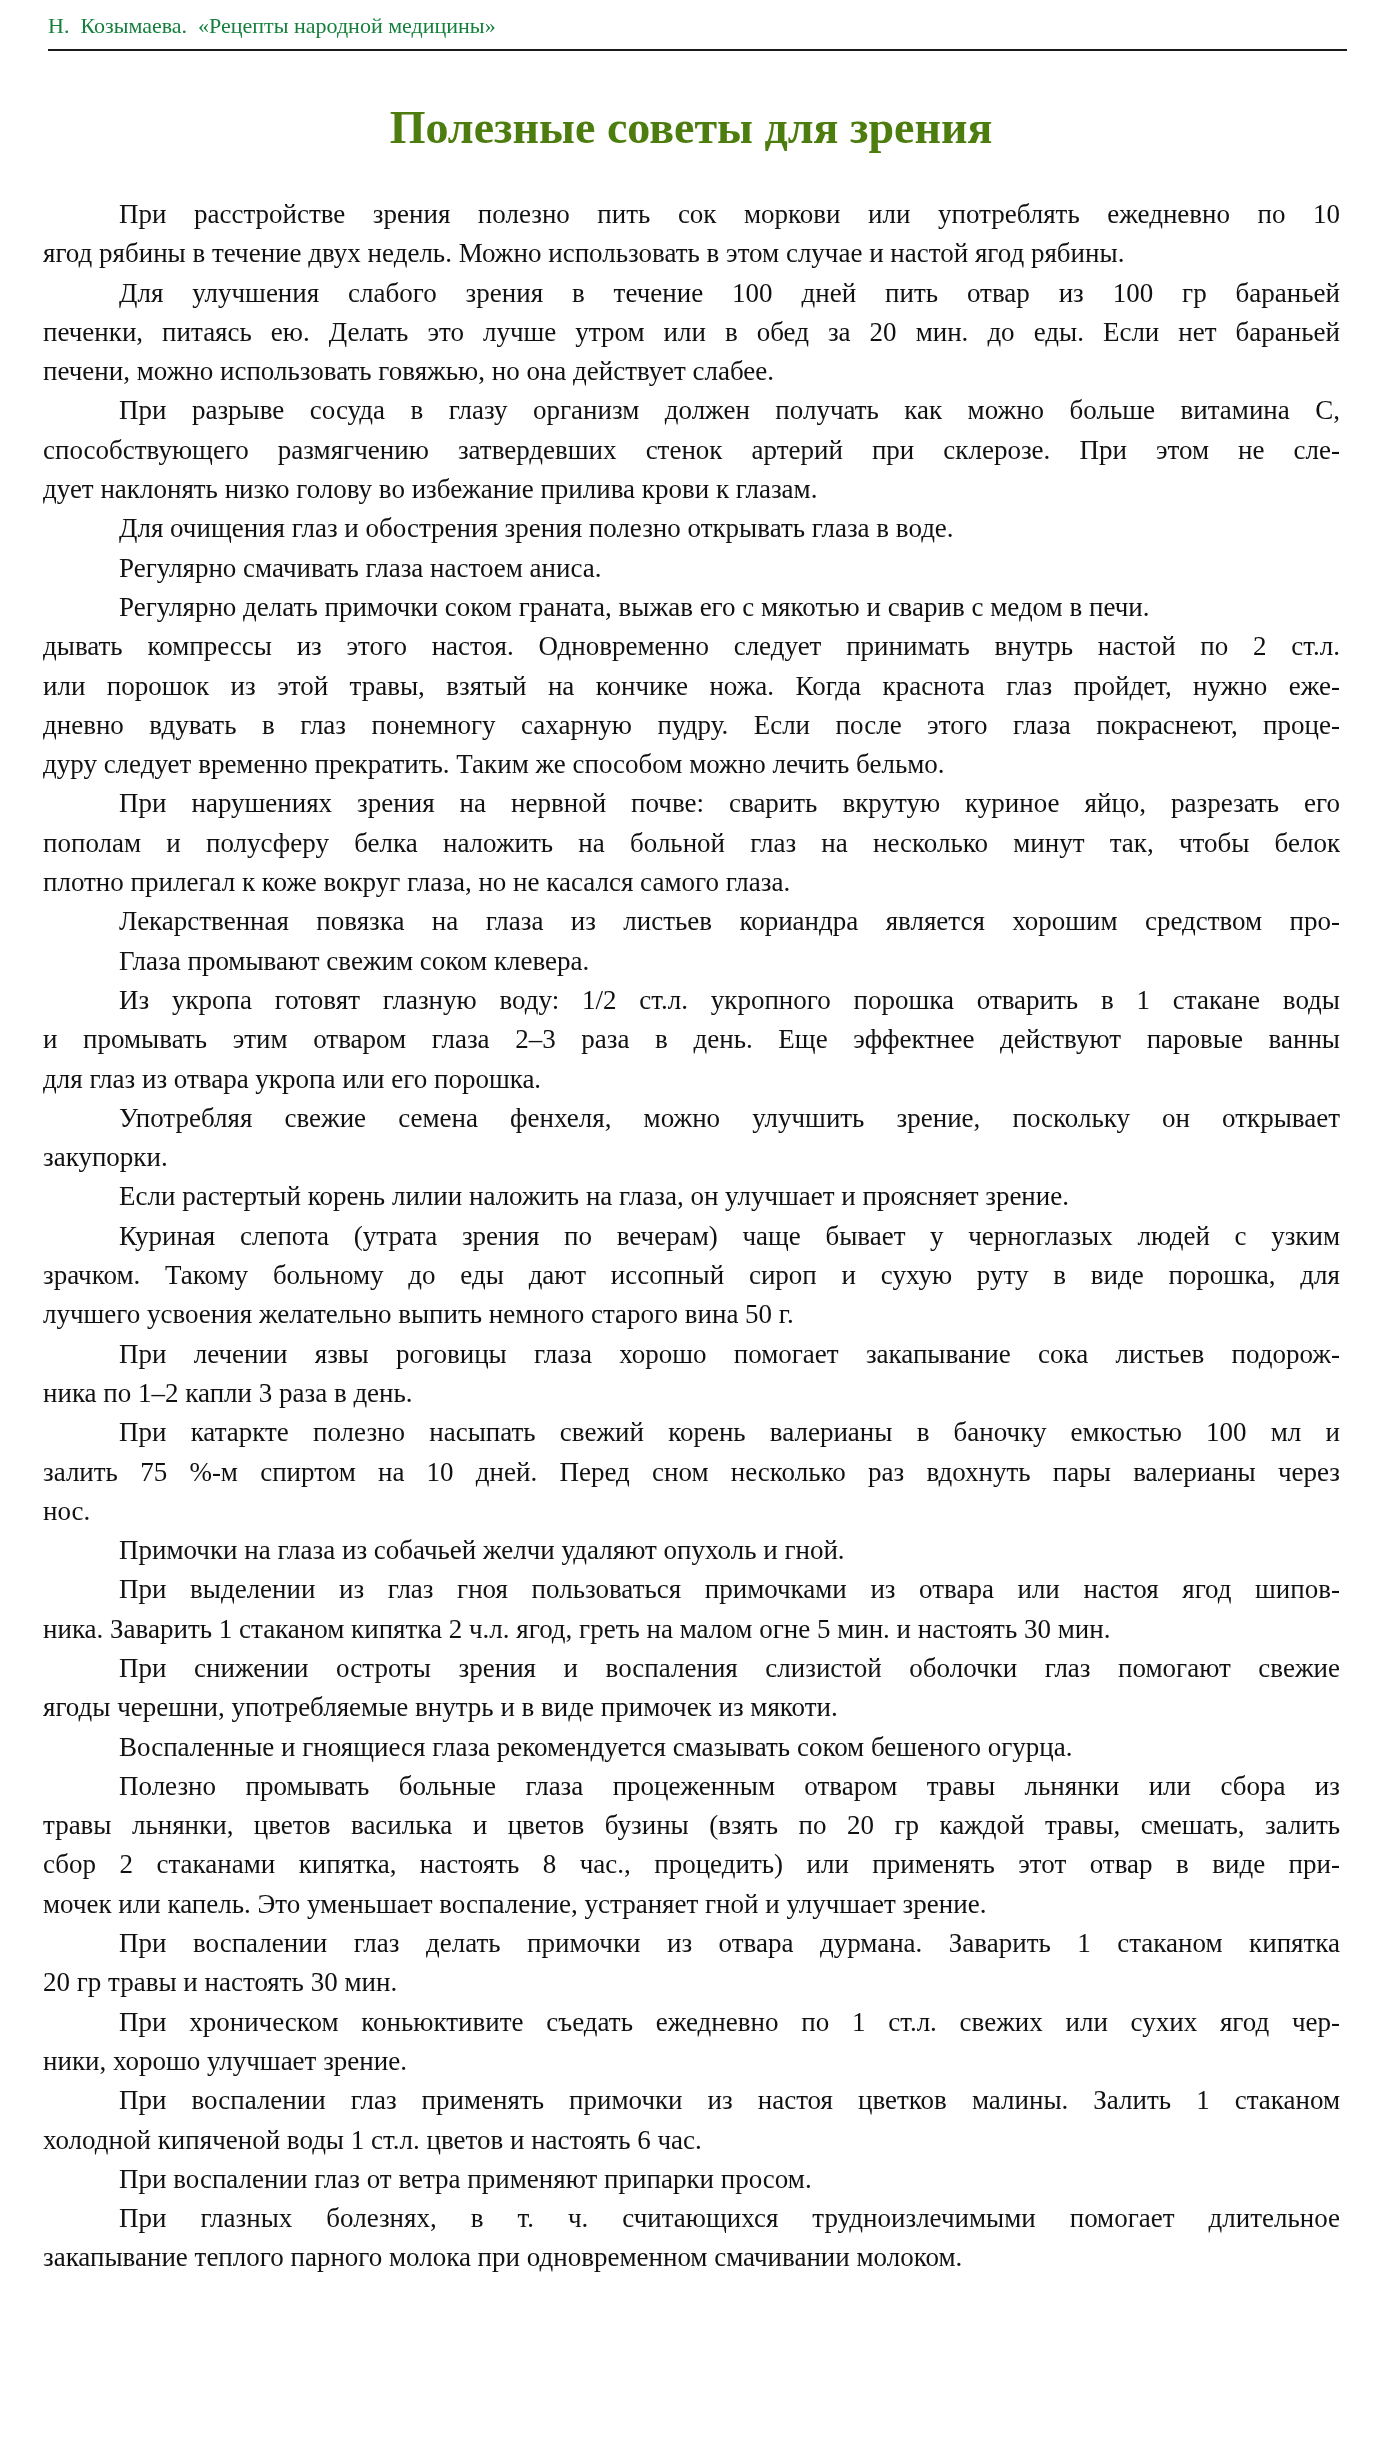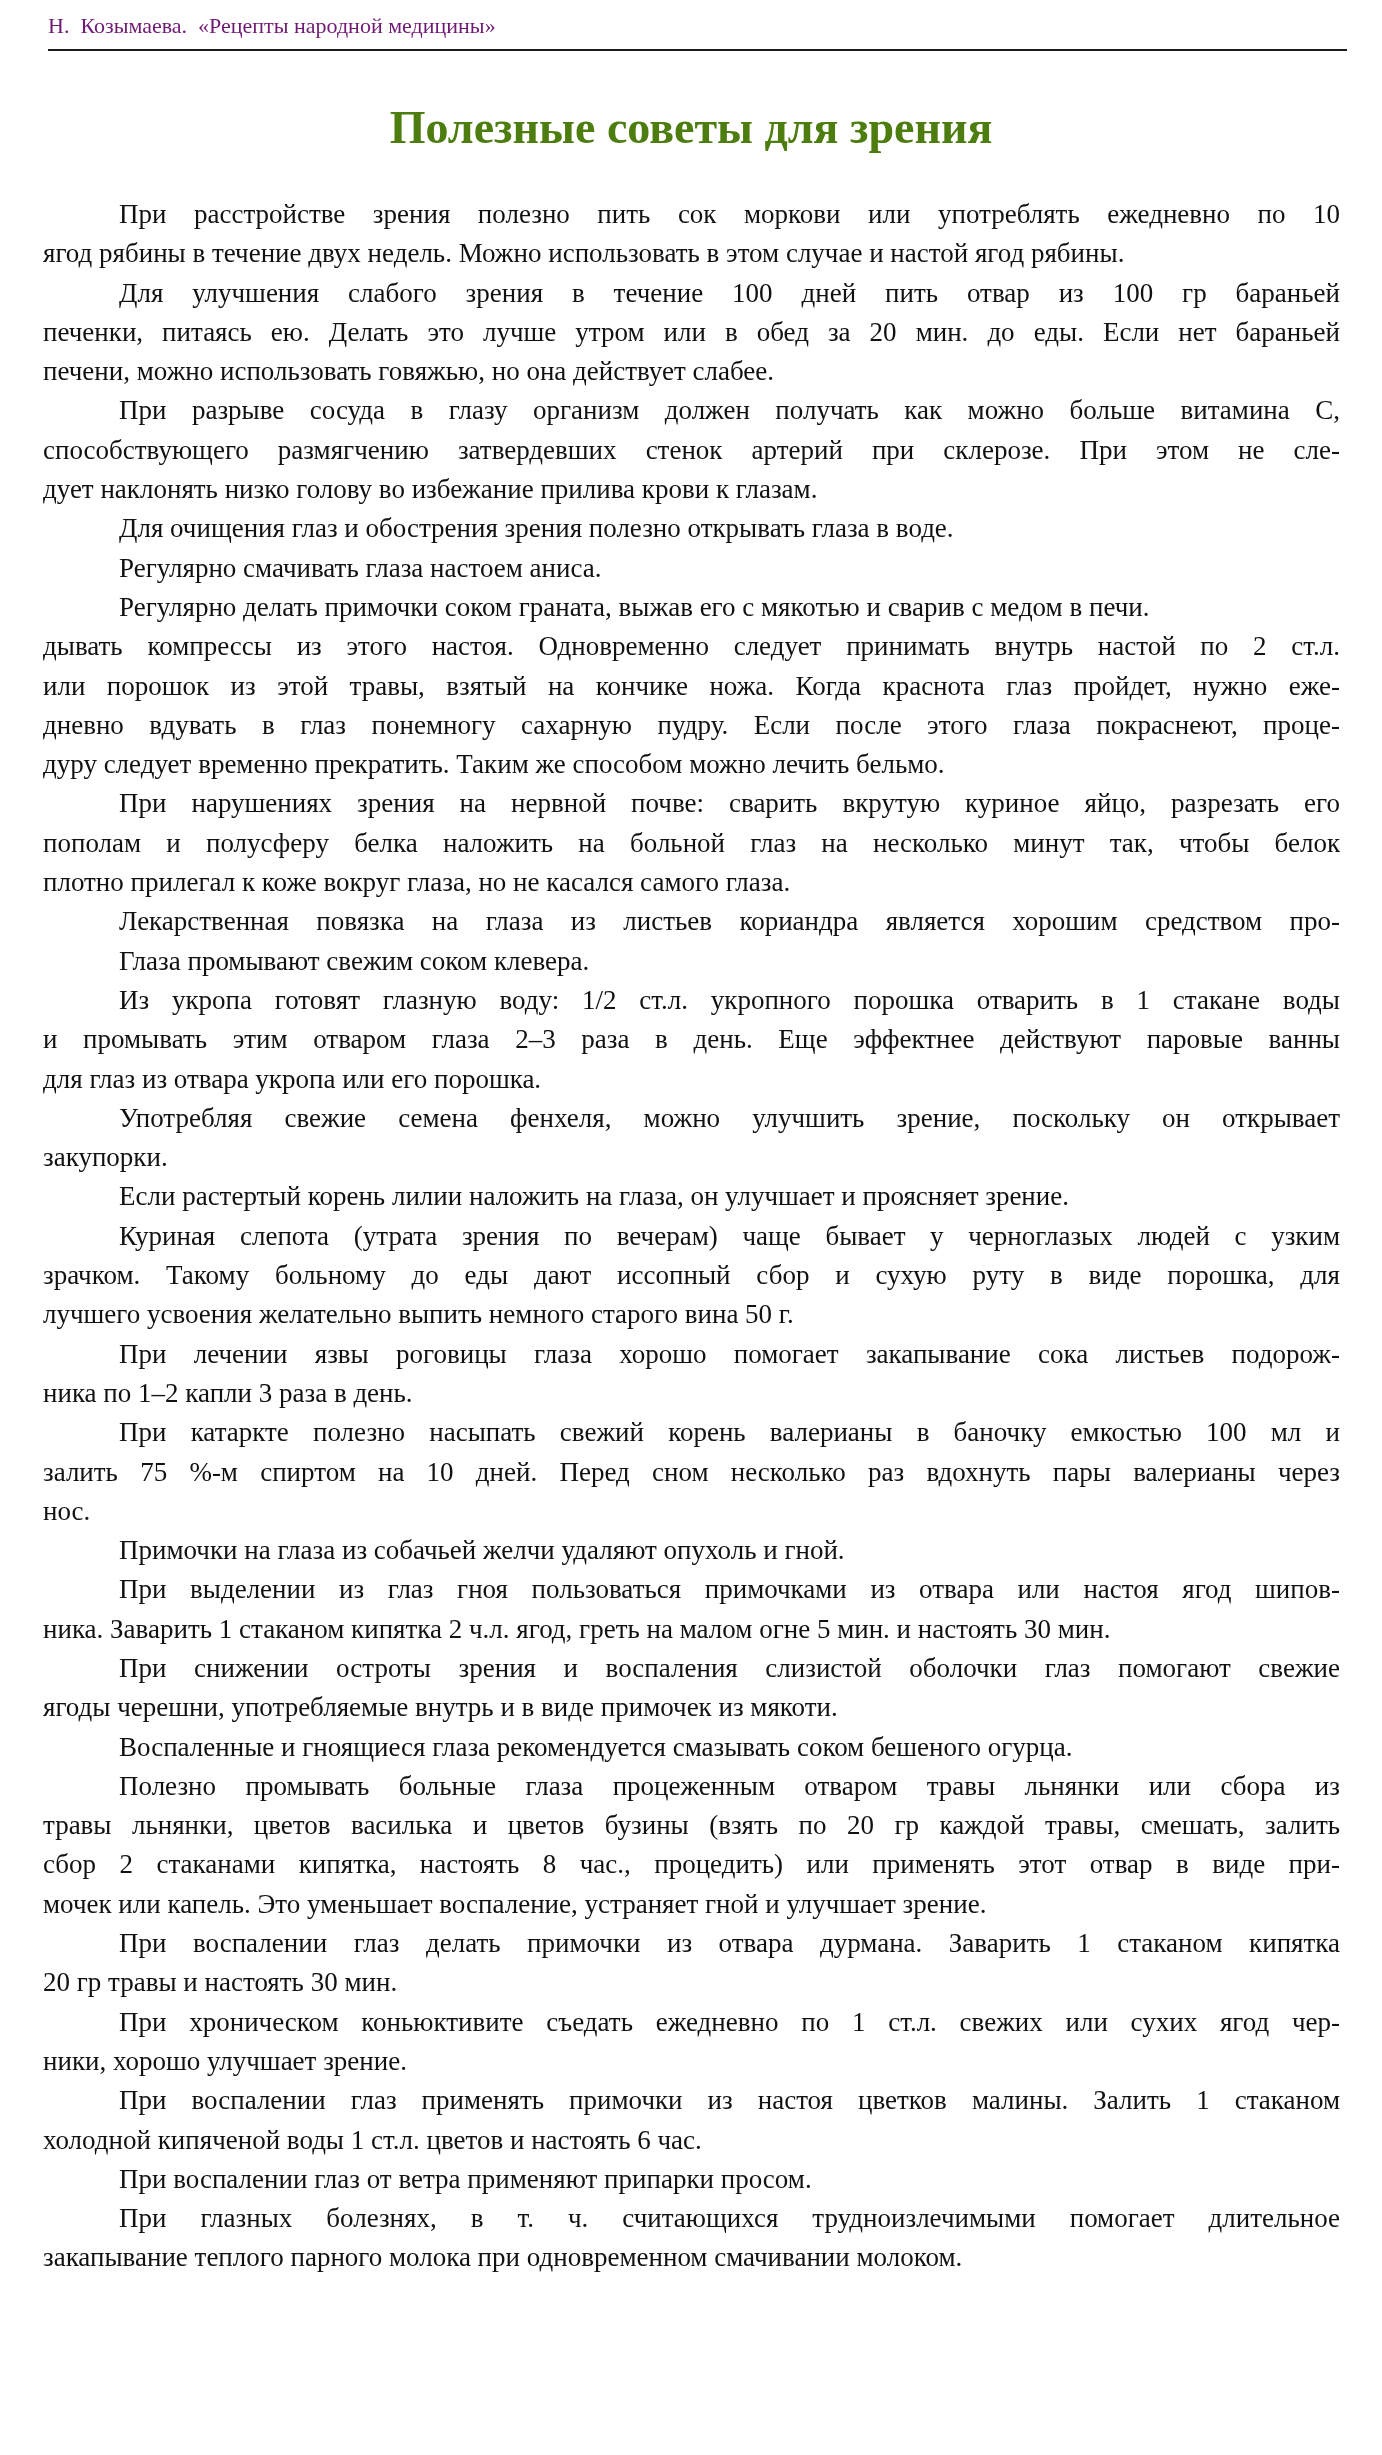--- a/index.html
+++ b/index.html
@@ -14,21 +14,21 @@
     overflow: hidden;
     font-family: "Liberation Serif", "DejaVu Serif", serif;
     color: #111111;
   }
   .running-header {
     position: absolute;
     left: 48px;
     top: 12px;
     font-size: 22px;
     line-height: 28px;
-    color: #701a75;
+    color: #15803d;
     white-space: pre;
   }
   .header-rule {
     position: absolute;
     left: 48px;
     top: 49px;
     width: 1299px;
     height: 2px;
     background: #1a1a1a;
   }
@@ -120,21 +120,21 @@
     </p>
     <p class="para">
       <span class="line first">Употребляя свежие семена фенхеля, можно улучшить зрение, поскольку он открывает</span>
       <span class="line last">закупорки.</span>
     </p>
     <p class="para">
       <span class="line first last">Если растертый корень лилии наложить на глаза, он улучшает и проясняет зрение.</span>
     </p>
     <p class="para">
       <span class="line first">Куриная слепота (утрата зрения по вечерам) чаще бывает у черноглазых людей с узким</span>
-      <span class="line">зрачком. Такому больному до еды дают иссопный сбор и сухую руту в виде порошка, для</span>
+      <span class="line">зрачком. Такому больному до еды дают иссопный сироп и сухую руту в виде порошка, для</span>
       <span class="line last">лучшего усвоения желательно выпить немного старого вина 50 г.</span>
     </p>
     <p class="para">
       <span class="line first">При лечении язвы роговицы глаза хорошо помогает закапывание сока листьев подорож-</span>
       <span class="line last">ника по 1–2 капли 3 раза в день.</span>
     </p>
     <p class="para">
       <span class="line first">При катаркте полезно насыпать свежий корень валерианы в баночку емкостью 100 мл и</span>
       <span class="line">залить 75 %-м спиртом на 10 дней. Перед сном несколько раз вдохнуть пары валерианы через</span>
       <span class="line last">нос.</span>

